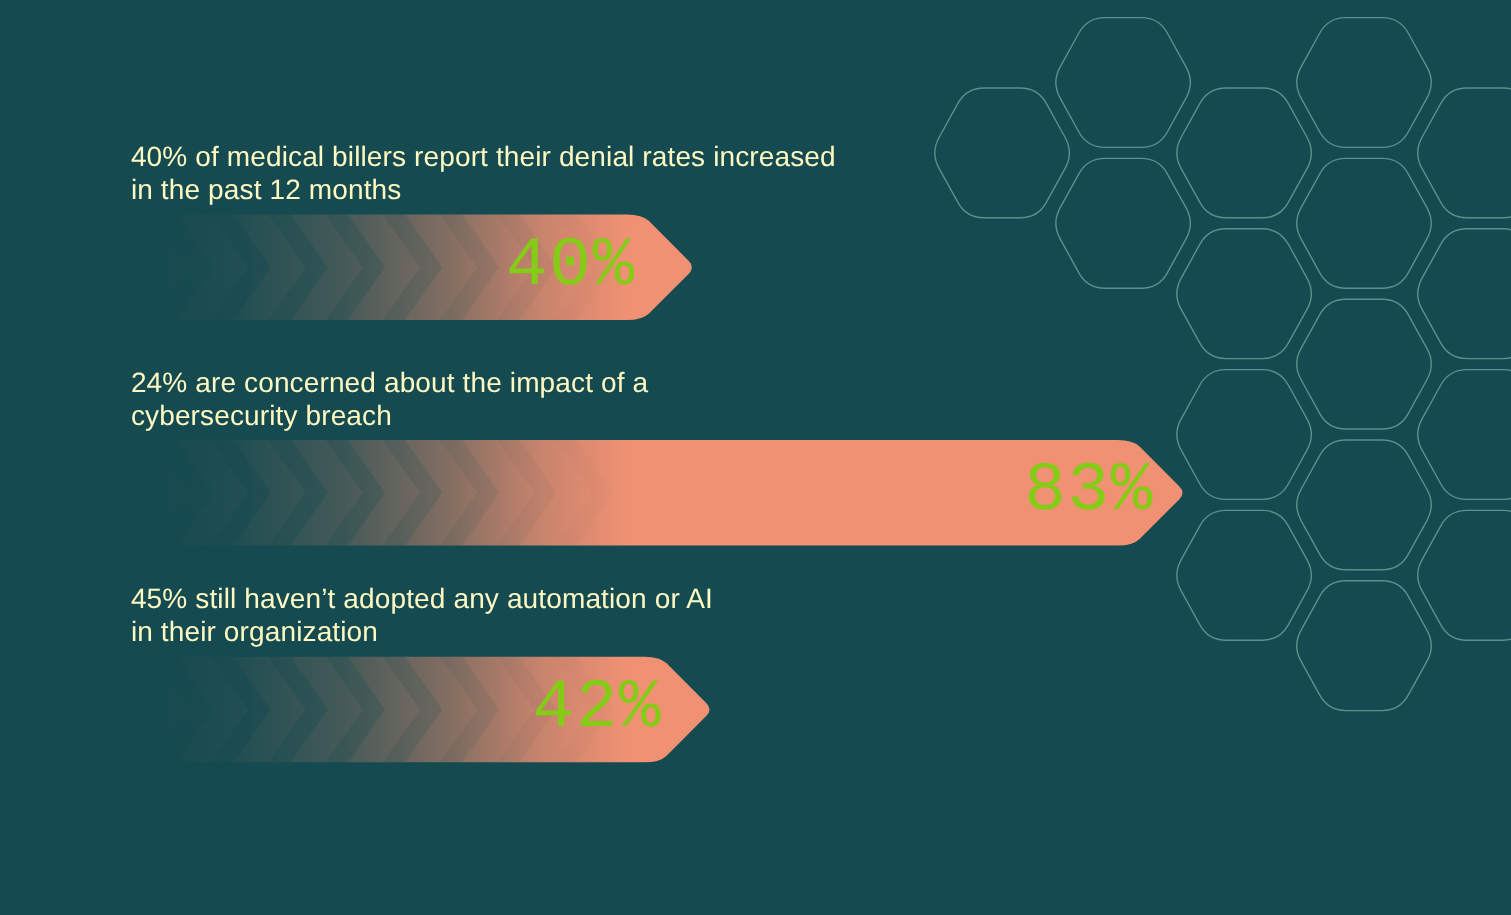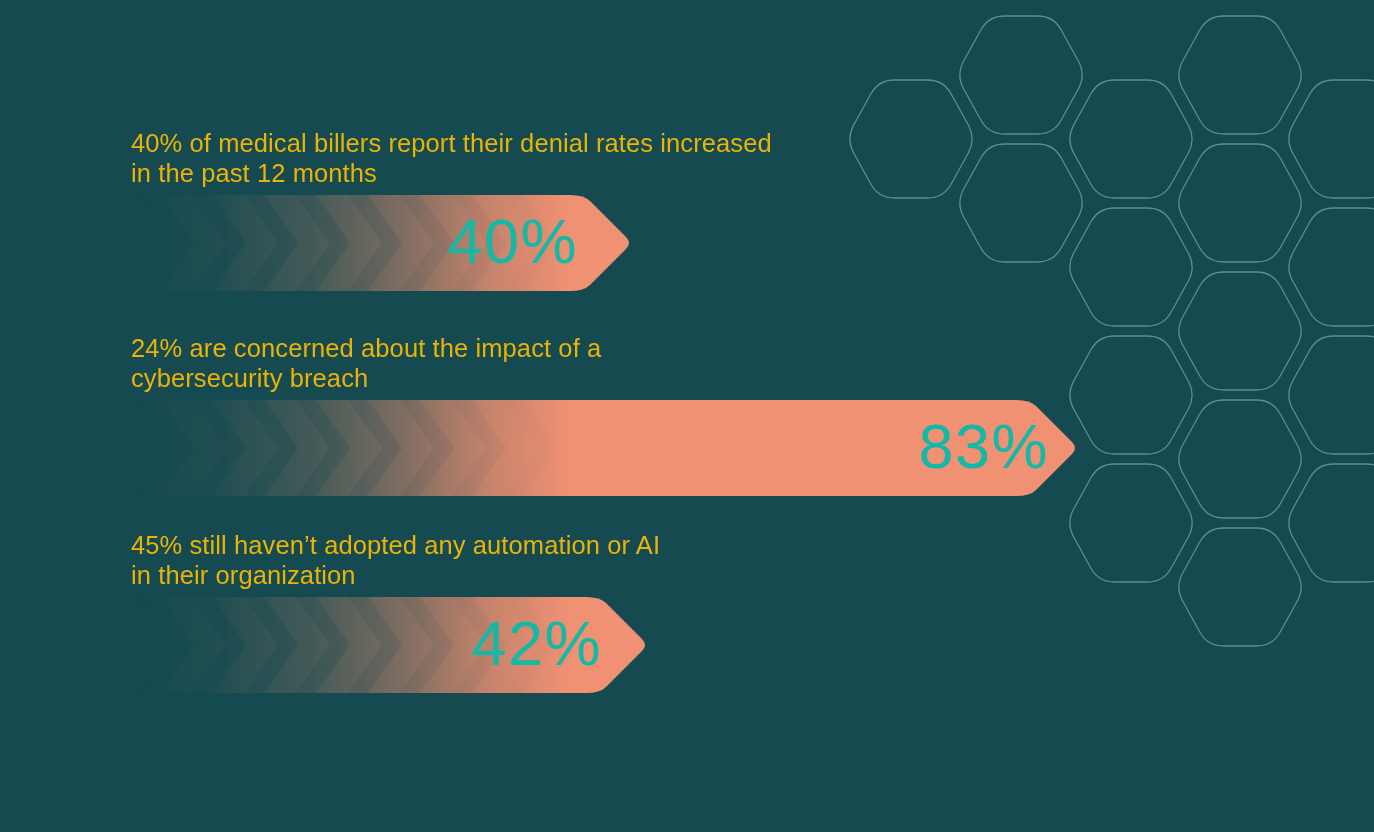--- a/index.html
+++ b/index.html
@@ -39,24 +39,24 @@
     position: absolute;
     left: 0;
     width: 1374px;
   }
   #row-0 { top: 128px; }
   #row-1 { top: 333px; }
   #row-2 { top: 530px; }
 
   .stat-caption {
     position: absolute;
-    left: 131px;
+    left: 119px;
     top: 0;
     width: 700px;
-    color: #eab308;
+    color: #fef9c3;
     font-size: 25.5px;
     line-height: 30px;
     letter-spacing: 0.1px;
     font-weight: 400;
     white-space: pre-line;
   }
 
   .bar-wrap {
     position: absolute;
     left: 0;
@@ -69,27 +69,28 @@
     overflow: visible;
   }
 
   .bar-value {
     position: absolute;
     top: 0;
     height: 96px;
     display: flex;
     align-items: center;
     justify-content: flex-end;
-    color: #14b8a6;
+    color: #84cc16;
     font-size: 63px;
     font-weight: 300;
     letter-spacing: 1.5px;
     line-height: 1;
     padding-bottom: 4px;
     box-sizing: border-box;
+    font-family: Liberation Mono, monospace;
   }
 </style>
 </head>
 <body>
 
 <div id="canvas">
 
   <svg id="honeycomb" viewBox="0 0 1374 832" width="1374" height="832" aria-hidden="true">
       <path d="M870.8,94.0Q878.5,80.0 894.5,80.0L927.5,80.0Q943.5,80.0 951.2,94.0L968.3,125.0Q976.0,139.0 968.3,153.0L951.2,184.0Q943.5,198.0 927.5,198.0L894.5,198.0Q878.5,198.0 870.8,184.0L853.7,153.0Q846.0,139.0 853.7,125.0Z" fill="none" stroke="#5e8e8d" stroke-width="1.3"></path>
       <path d="M980.8,30.0Q988.5,16.0 1004.5,16.0L1037.5,16.0Q1053.5,16.0 1061.2,30.0L1078.3,61.0Q1086.0,75.0 1078.3,89.0L1061.2,120.0Q1053.5,134.0 1037.5,134.0L1004.5,134.0Q988.5,134.0 980.8,120.0L963.7,89.0Q956.0,75.0 963.7,61.0Z" fill="none" stroke="#5e8e8d" stroke-width="1.3"></path>

